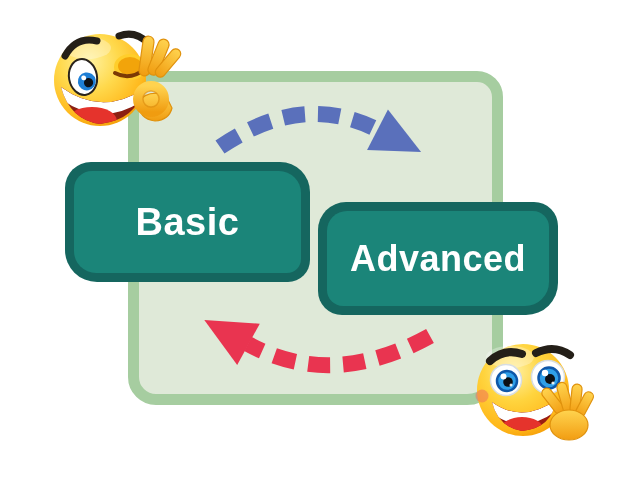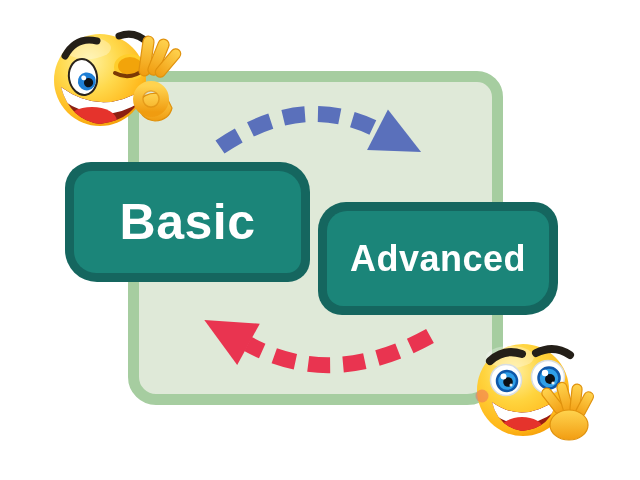--- a/index.html
+++ b/index.html
@@ -15,21 +15,21 @@
   }
   
   .arrows{position:absolute;left:0;top:0;width:640px;height:480px;z-index:2;}
   
   .node{position:absolute;z-index:3;display:flex;background:#15665f;}
   .node-inner{
     flex:1;margin:9px;background:#1b8579;display:flex;align-items:center;
     justify-content:center;color:#ffffff;font-weight:bold;letter-spacing:.5px;
   }
   .node-basic{left:65px;top:162px;width:245px;height:120px;border-radius:26px 30px 22px 32px;}
-  .node-basic .node-inner{font-size:50px;border-radius:18px 22px 14px 22px;}
+  .node-basic .node-inner{font-size:38px;border-radius:18px 22px 14px 22px;}
   .node-advanced{left:318px;top:202px;width:240px;height:113px;border-radius:28px 24px 32px 24px;}
   .node-advanced .node-inner{font-size:36px;border-radius:20px 16px 24px 16px;}
   
   .emoji{position:absolute;z-index:4;}
   .emoji-tl{left:45px;top:20px;width:150px;height:118px;}
   .emoji-br{left:468px;top:330px;width:138px;height:122px;}
 </style>
 </head>
 <body>
 

